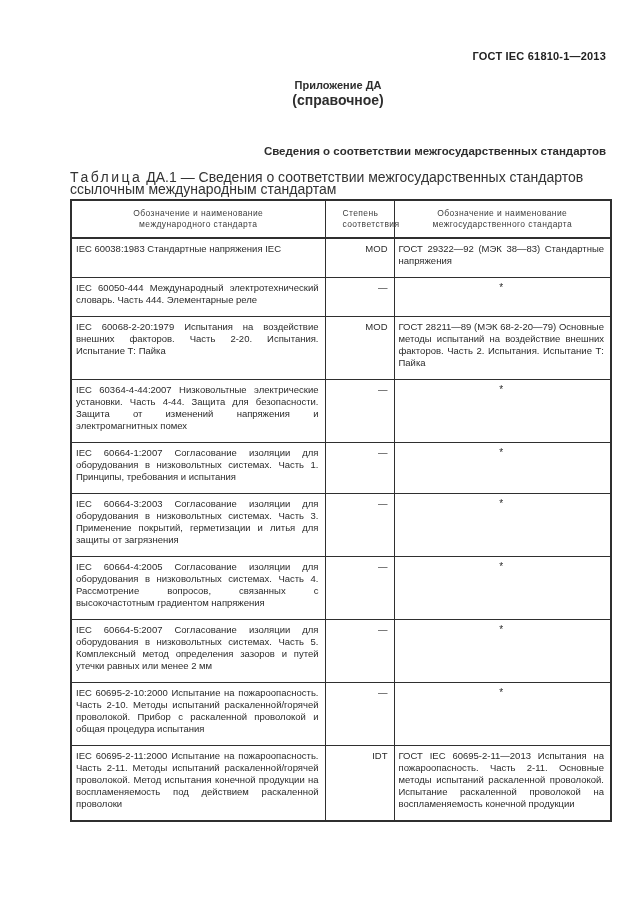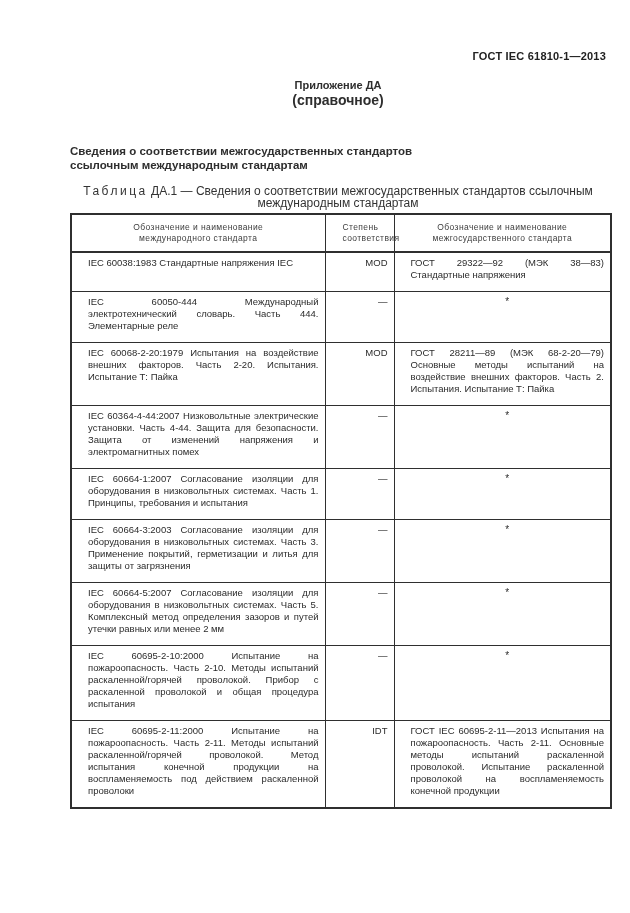--- a/index.html
+++ b/index.html
@@ -30,31 +30,30 @@
     font-size: 11px;
   }
   .appendix-type {
     text-align: center;
     font-weight: bold;
     font-size: 14px;
     margin-top: 1px;
   }
   .doc-title {
     margin-top: 36px;
-    text-align: left;
+    text-align: right;
     font-weight: bold;
     font-size: 11.5px;
     line-height: 14px;
   }
   .table-caption {
     margin-top: 13px;
-    font-size: 12px;
+    font-size: 14px;
     line-height: 12px;
     color: #333;
-    text-align: center;
   }
   .table-caption .spaced { letter-spacing: 2.5px; }
 
   table.std {
     margin-top: 4px;
     width: 540px;
     border-collapse: collapse;
     table-layout: fixed;
   }
   table.std, table.std th, table.std td {
@@ -70,21 +69,21 @@
     text-align: center;
     vertical-align: middle;
     line-height: 11px;
     padding: 7px 17px;
   }
   table.std thead th span { display: block; }
   table.std td {
     vertical-align: top;
     font-size: 9.5px;
     line-height: 12px;
-    padding: 4px 6px 10px 16px;
+    padding: 4px 6px 10px 4px;
     color: #2b2b2b;
   }
   td.c-intl { text-align: justify; }
   td.c-degree { text-align: right; }
   td.c-inter { text-align: justify; }
   td.c-inter.ast { text-align: center; font-size: 10px; }
 
   .page-number {
     margin-top: 7px;
     text-align: right;
@@ -99,21 +98,20 @@
 <div class="page">
   <div class="content">
 
     <div class="doc-ref">ГОСТ IEC 61810-1—2013</div>
 
     <div class="appendix-label">Приложение ДА</div>
     <div class="appendix-type">(справочное)</div>
 
     <div class="doc-title">
       <div>Сведения о соответствии межгосударственных стандартов</div>
-      <div>ссылочным международным стандартам</div>
     </div>
 
     <p class="table-caption"><span class="spaced">Таблица</span> <span>ДА.1</span> <span>— Сведения о соответствии межгосударственных стандартов ссылочным международным стандартам</span></p>
 
     <table class="std">
       <colgroup>
         <col style="width:254px">
         <col style="width:69px">
         <col style="width:217px">
       </colgroup>
@@ -158,20 +156,25 @@
           <td class="c-intl">IEC 60664-1:2007 Согласование изоляции для оборудования в низковольтных системах. Часть 1. Принципы, требования и испытания</td>
           <td class="c-degree">—</td>
           <td class="c-inter ast">*</td>
         </tr>
         <tr>
           <td class="c-intl">IEC 60664-3:2003 Согласование изоляции для оборудования в низковольтных системах. Часть 3. Применение покрытий, герметизации и литья для защиты от загрязнения</td>
           <td class="c-degree">—</td>
           <td class="c-inter ast">*</td>
         </tr>
         <tr>
+          <td class="c-intl">IEC 60664-4:2005 Согласование изоляции для оборудования в низковольтных системах. Часть 4. Рассмотрение вопросов, связанных с высокочастотным градиентом напряжения</td>
+          <td class="c-degree">—</td>
+          <td class="c-inter ast">*</td>
+        </tr>
+        <tr>
           <td class="c-intl">IEC 60664-5:2007 Согласование изоляции для оборудования в низковольтных системах. Часть 5. Комплексный метод определения зазоров и путей утечки равных или менее 2 мм</td>
           <td class="c-degree">—</td>
           <td class="c-inter ast">*</td>
         </tr>
         <tr>
           <td class="c-intl">IEC 60695-2-10:2000 Испытание на пожароопасность. Часть 2-10. Методы испытаний раскаленной/горячей проволокой. Прибор с раскаленной проволокой и общая процедура испытания</td>
           <td class="c-degree">—</td>
           <td class="c-inter ast">*</td>
         </tr>
         <tr>

